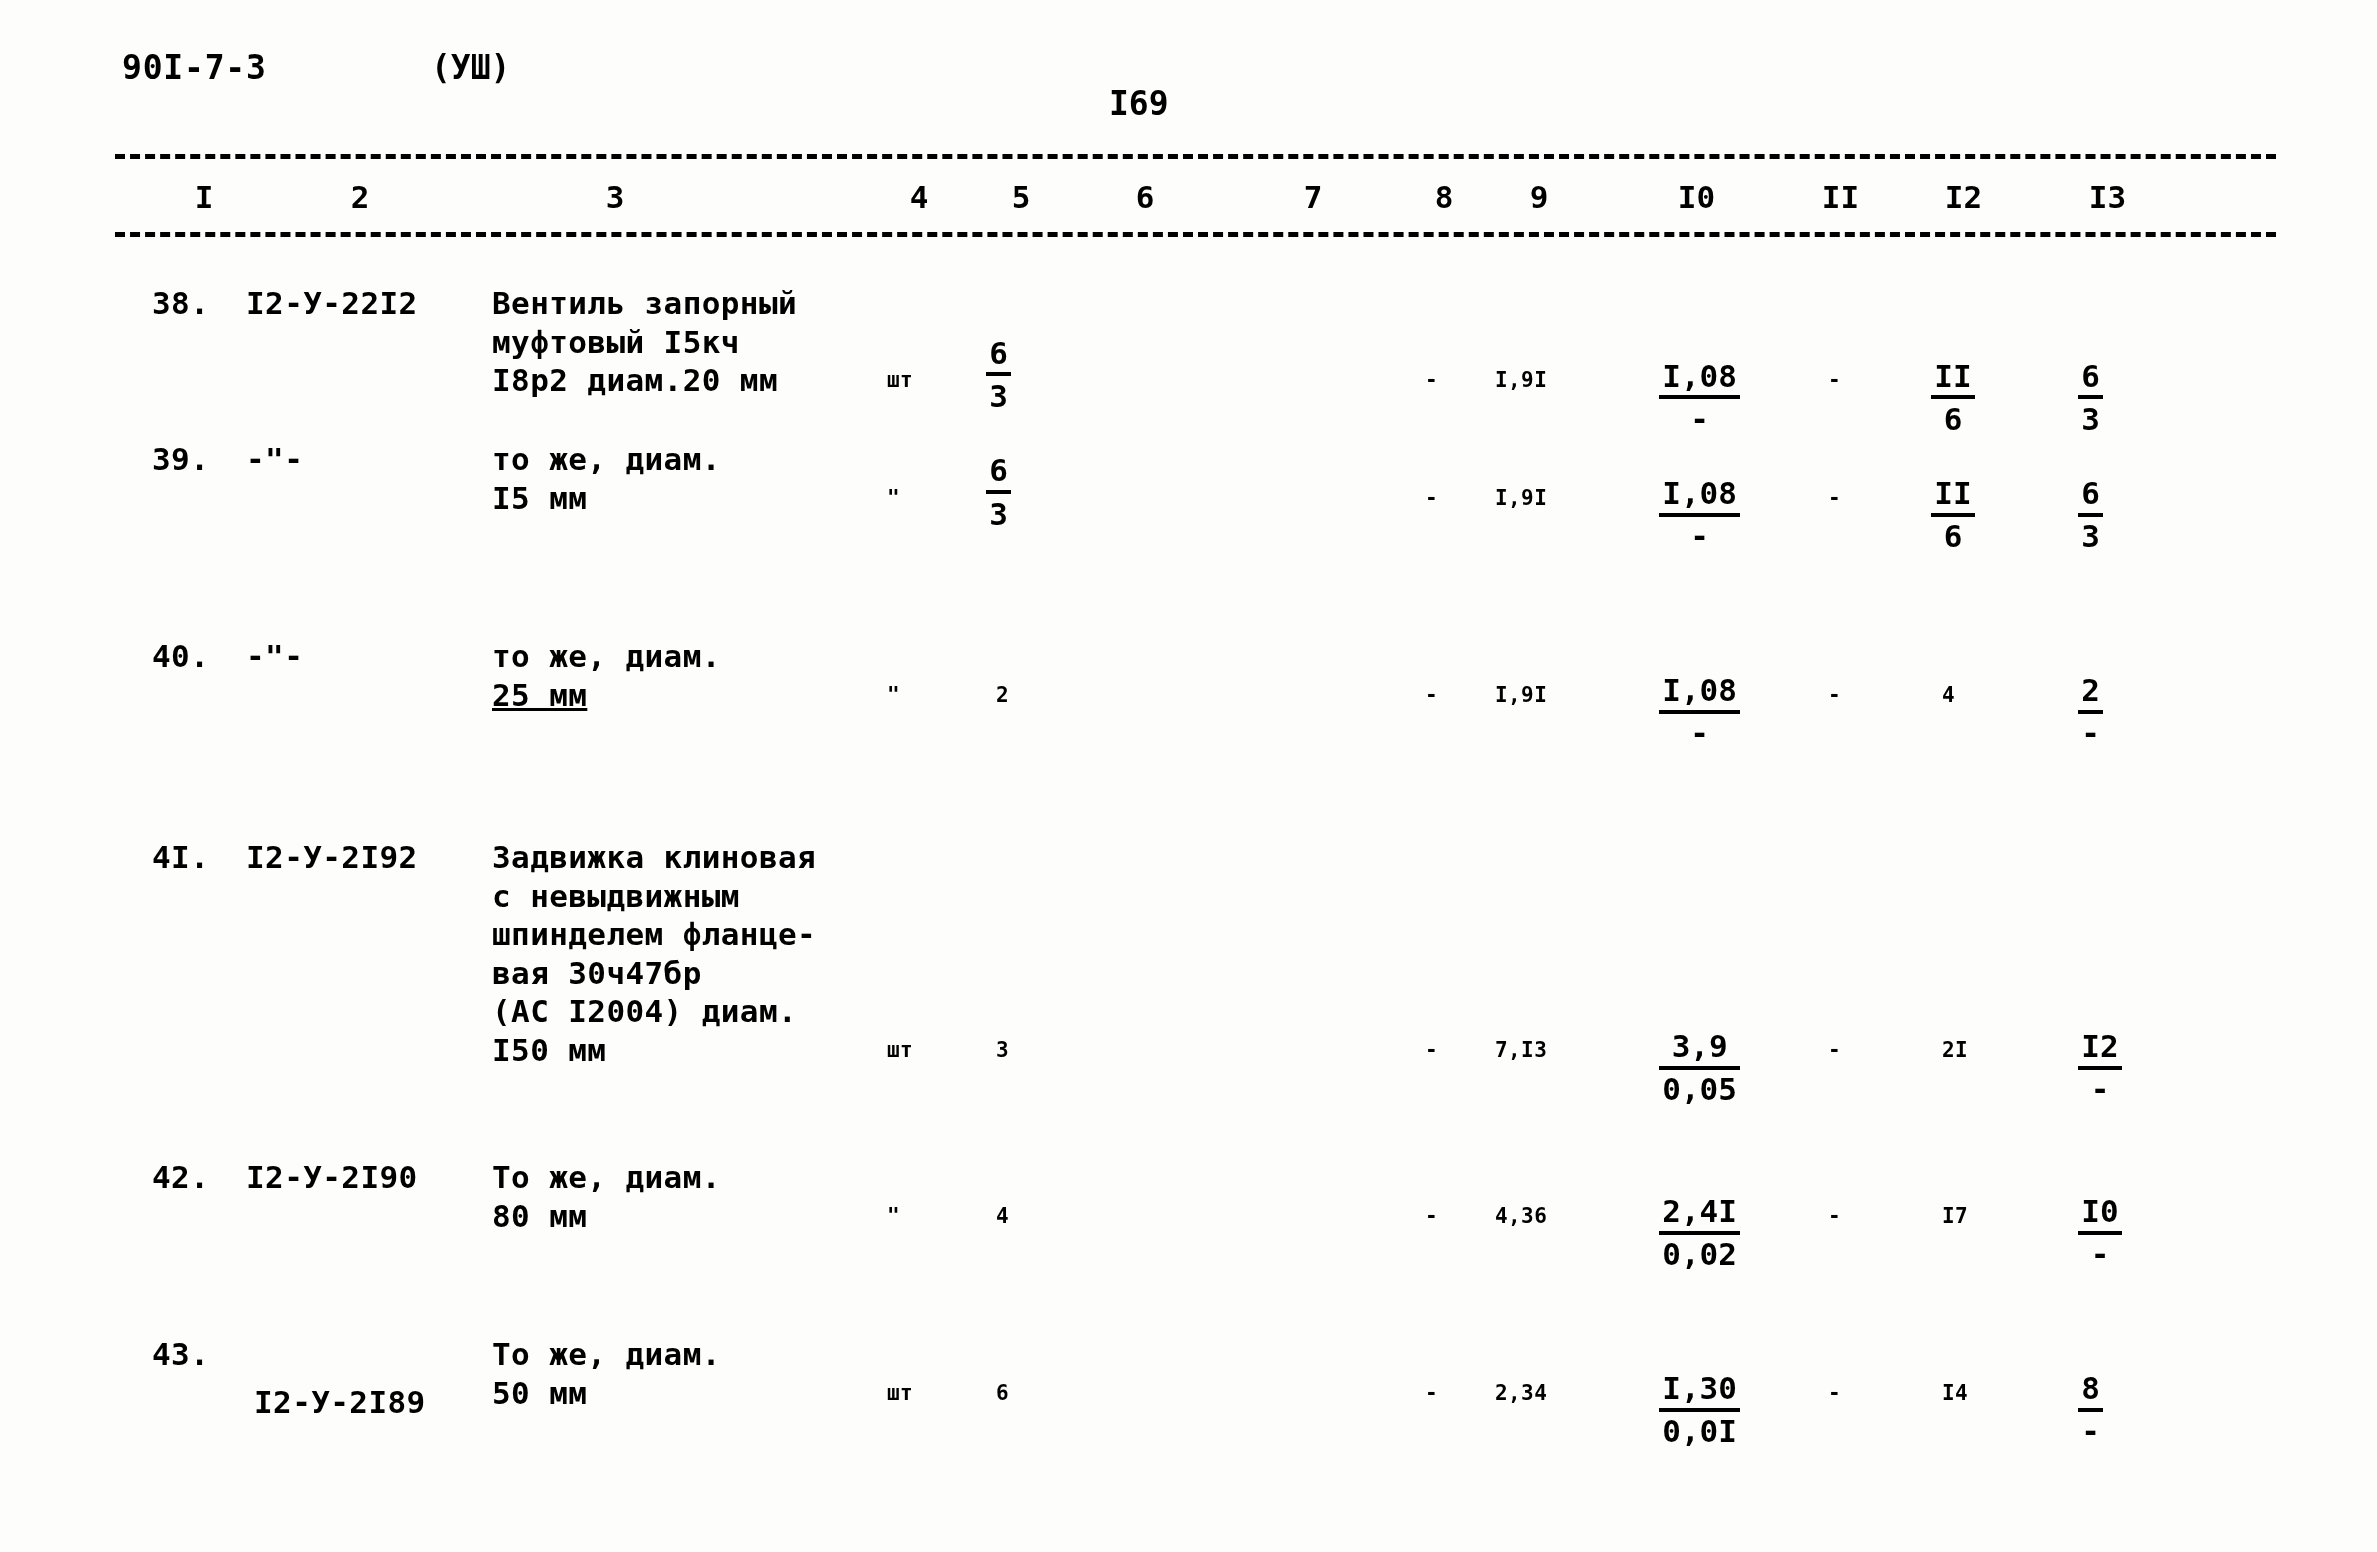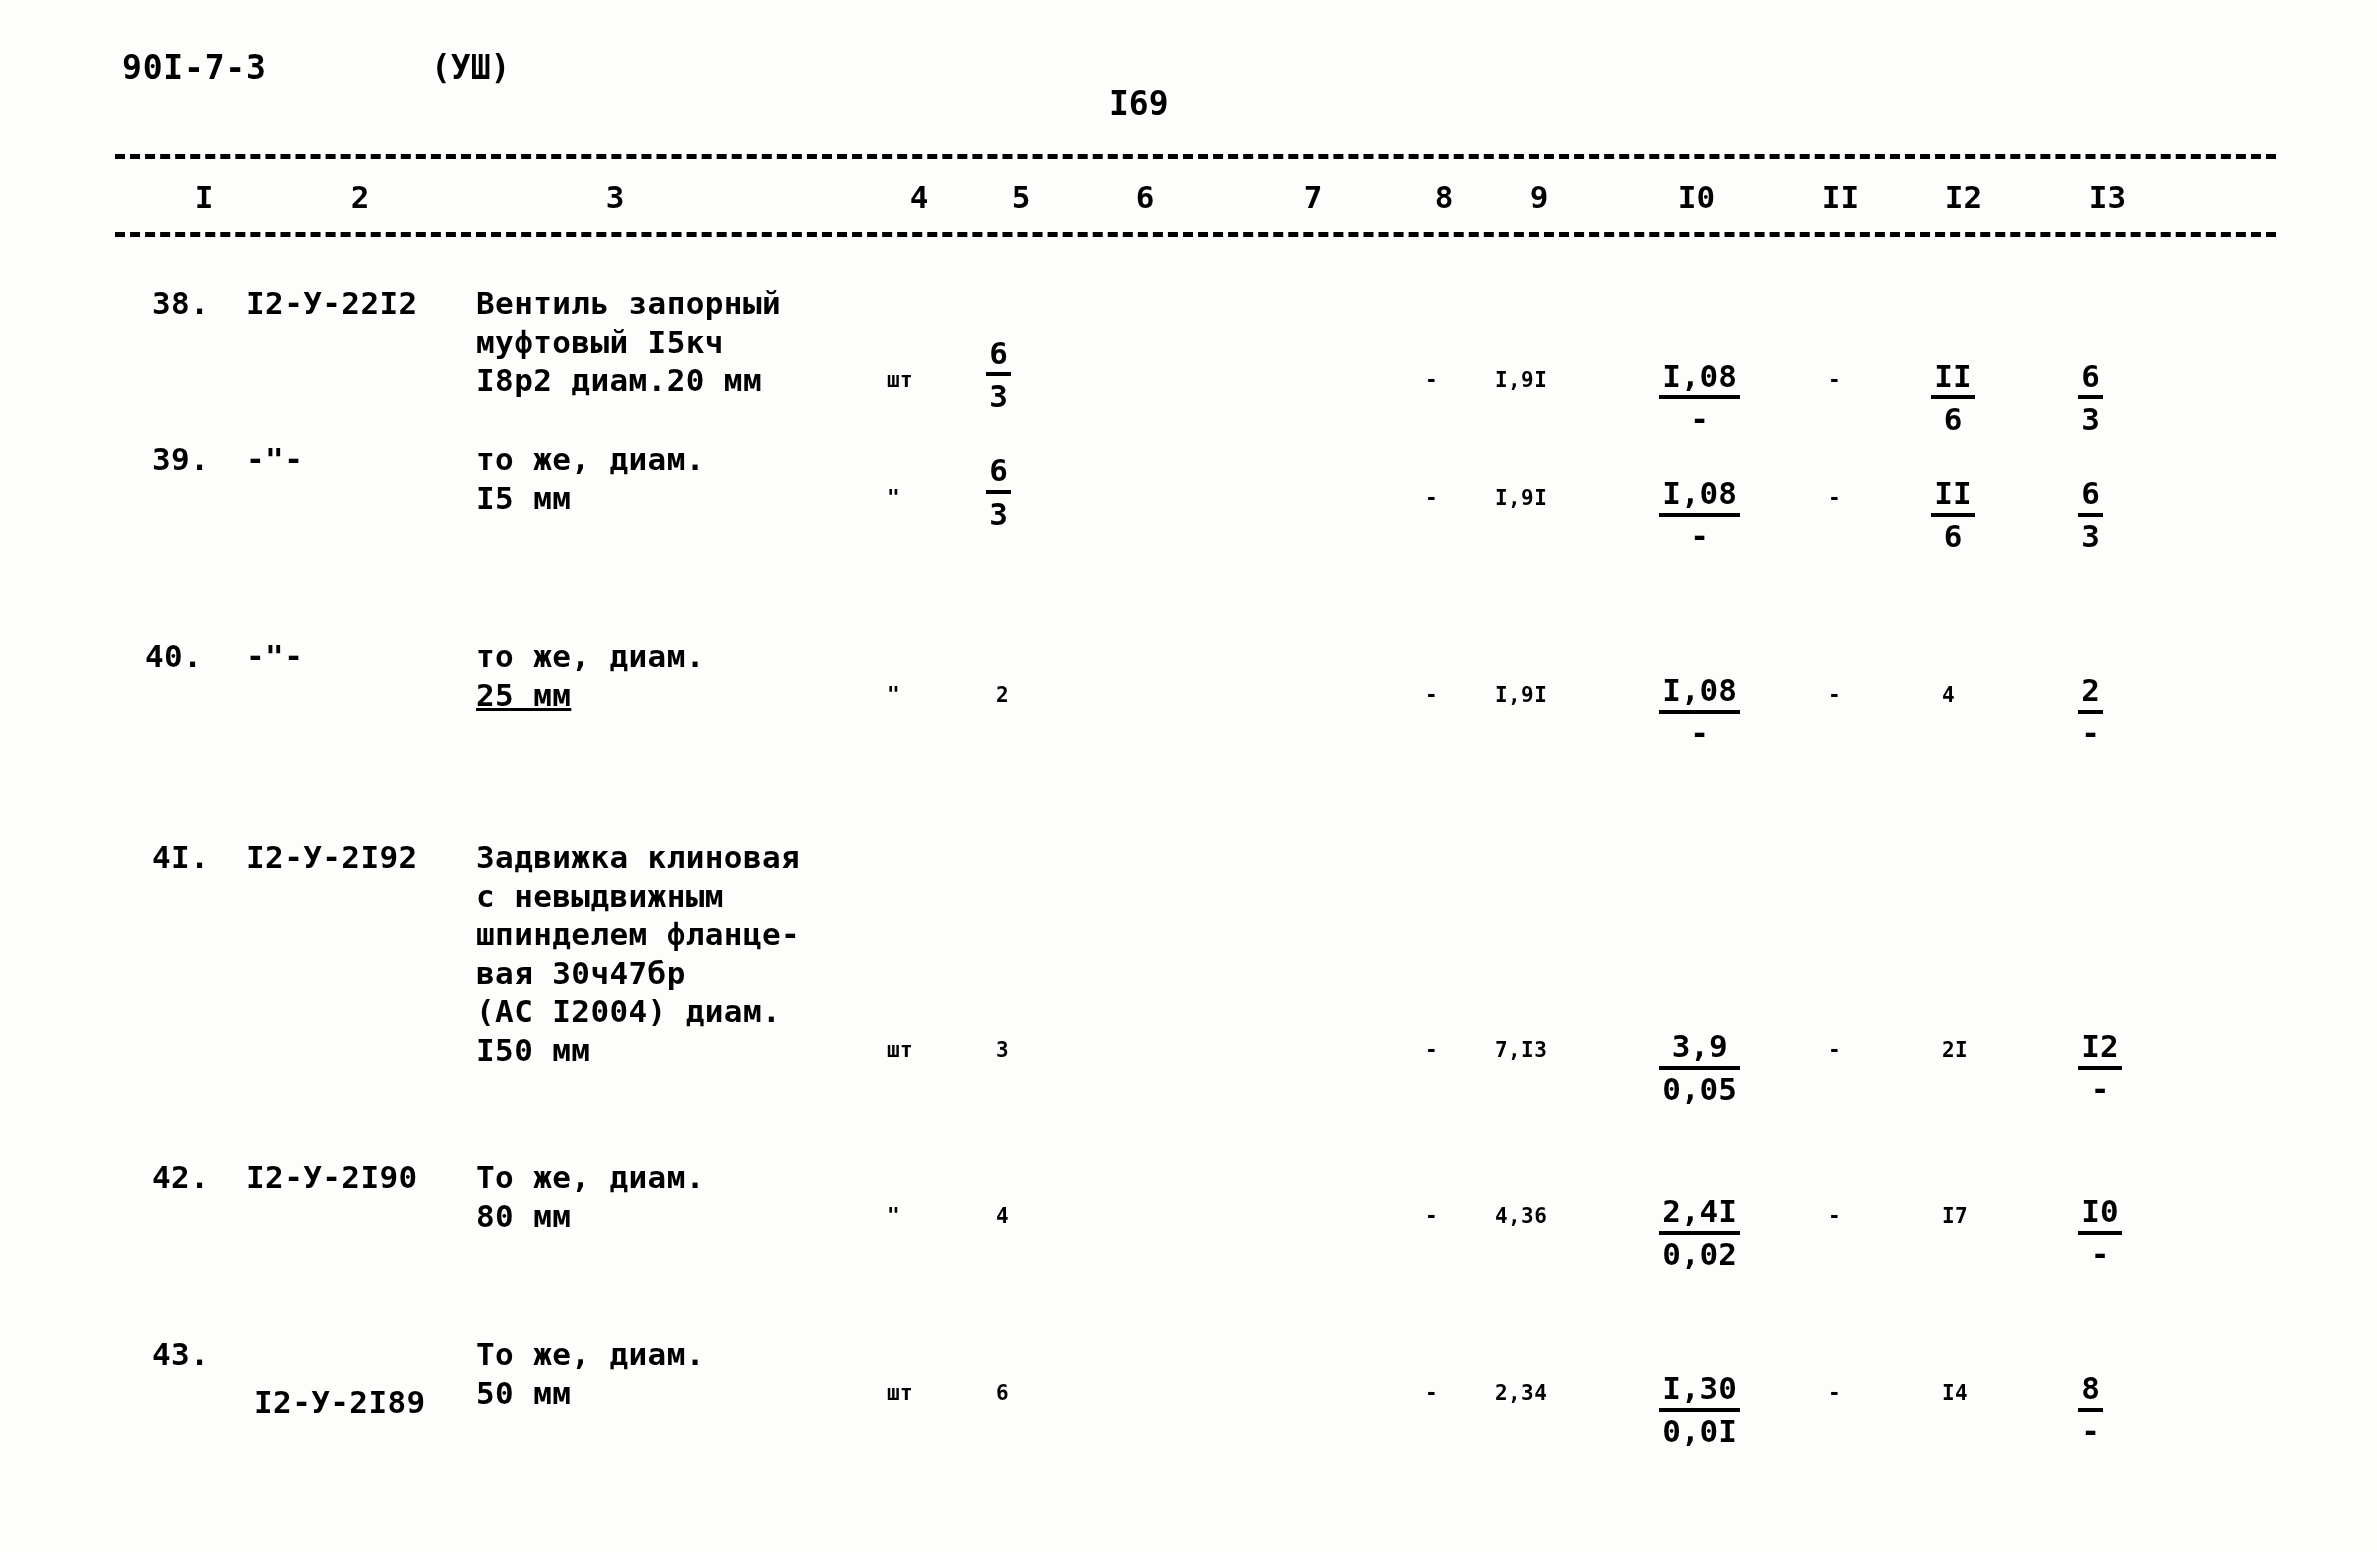--- a/index.html
+++ b/index.html
@@ -101,21 +101,21 @@
   .cell {
     position: absolute;
     font-family: "DejaVu Sans Mono", monospace;
     font-weight: 700;
     font-size: 31px;
     line-height: 39px;
     white-space: pre;
     letter-spacing: 0.4px;
   }
   .cell.num  { font-size: 21px; }
-  .cell.desc { letter-spacing: 0.4px; }
+  .cell.desc { letter-spacing: 0.4px; margin-left: 16px; }
 
   
   .frac {
     position: absolute;
     font-family: "DejaVu Sans Mono", monospace;
     font-weight: 700;
     font-size: 31px;
     line-height: 36px;
     text-align: center;
     white-space: pre;
@@ -189,21 +189,21 @@
         <div class="cell num" style="left: 887px; top: 39px;">"</div>
         <div class="frac" style="left: 986px; top: 12.3px;"><span class="nu">6</span><span class="bar"></span><span class="de">3</span></div>
         <div class="cell num" style="left: 1425px; top: 39px;">-</div>
         <div class="cell num" style="left: 1495px; top: 39px;">I,9I</div>
         <div class="frac" style="left: 1659px; top: 35px;"><span class="nu">I,08</span><span class="bar"></span><span class="de">-</span></div>
         <div class="cell num" style="left: 1828px; top: 39px;">-</div>
         <div class="frac" style="left: 1931px; top: 35px;"><span class="nu">II</span><span class="bar"></span><span class="de">6</span></div>
         <div class="frac" style="left: 2078px; top: 35px;"><span class="nu">6</span><span class="bar"></span><span class="de">3</span></div>
       </div>
       <div class="row" style="top: 374px;">
-        <div class="cell " style="left: 145px; top: 0px;">40.</div>
+        <div class="cell " style="left: 152px; top: 0px;">40.</div>
         <div class="cell " style="left: 246px; top: 0px;">-"-</div>
         <div class="cell desc" style="left: 476px; top: 0px;">то же, диам.</div>
         <div class="cell desc" style="left: 476px; top: 39px; text-decoration: underline;">25 мм</div>
         <div class="cell num" style="left: 887px; top: 39px;">"</div>
         <div class="cell num" style="left: 996px; top: 39px;">2</div>
         <div class="cell num" style="left: 1425px; top: 39px;">-</div>
         <div class="cell num" style="left: 1495px; top: 39px;">I,9I</div>
         <div class="frac" style="left: 1659px; top: 35px;"><span class="nu">I,08</span><span class="bar"></span><span class="de">-</span></div>
         <div class="cell num" style="left: 1828px; top: 39px;">-</div>
         <div class="cell num" style="left: 1942px; top: 39px;">4</div>

